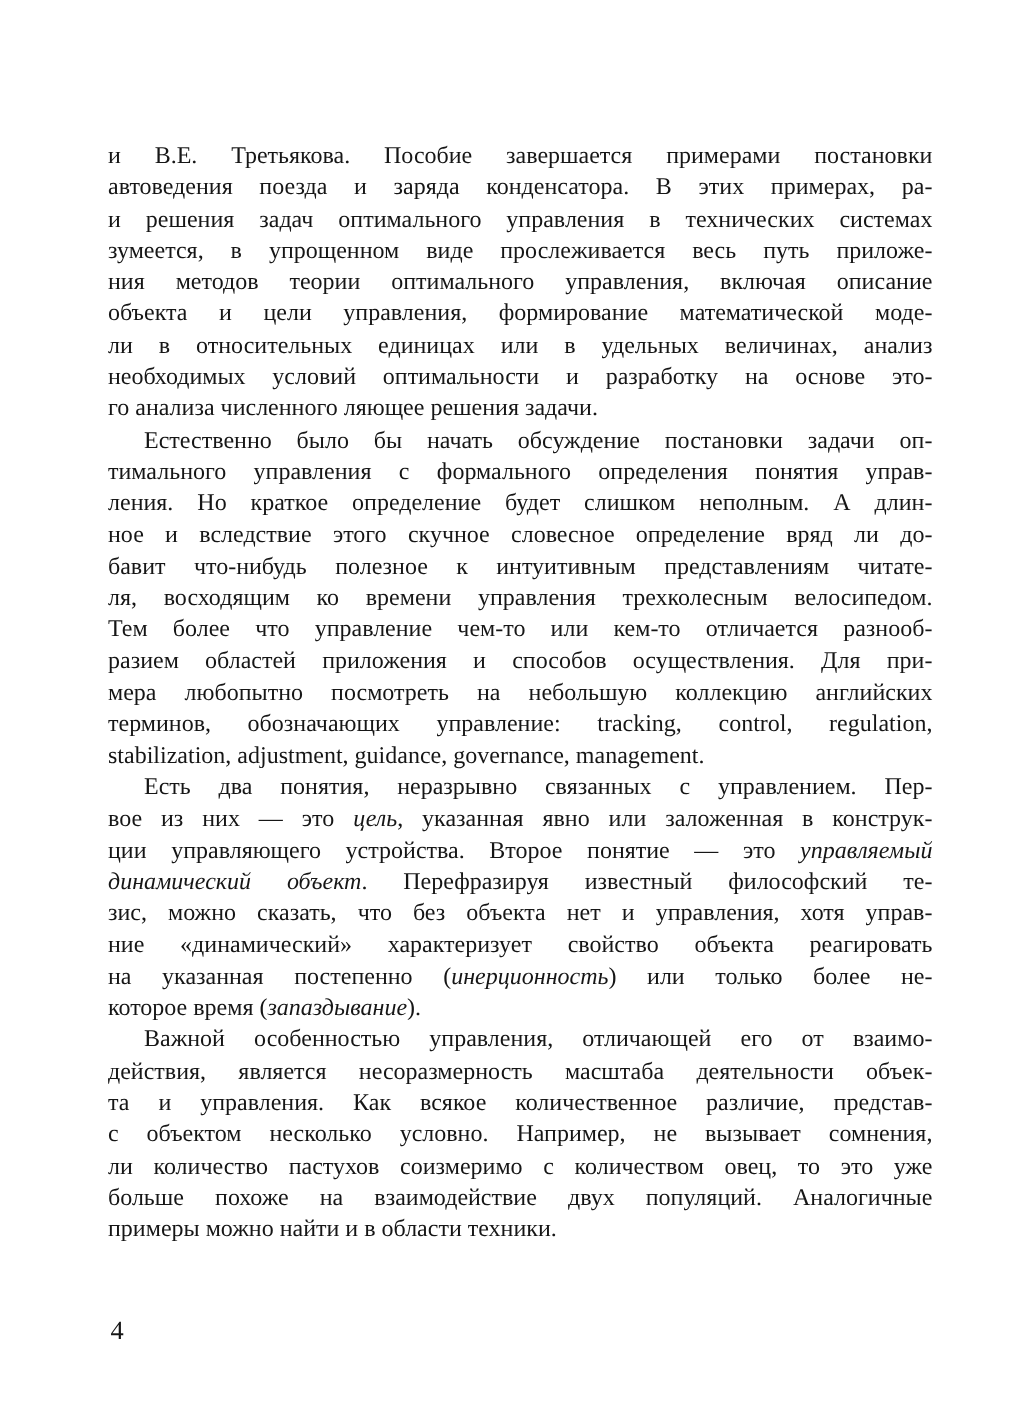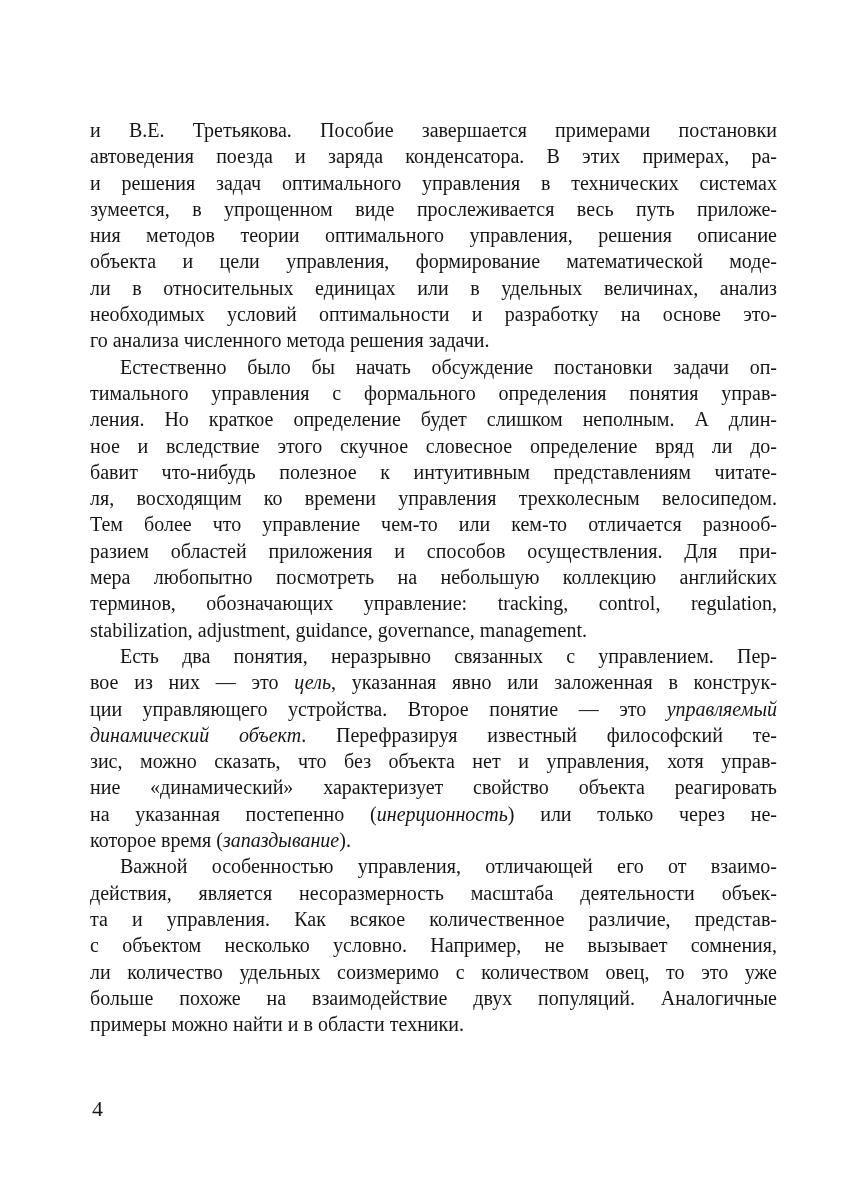--- a/index.html
+++ b/index.html
@@ -50,25 +50,25 @@
 </head>
 <body>
 
 <div class="book-page">
   <div class="page-text">
       <div class="para">
         <div class="line"><span>и В.Е. Третьякова. Пособие завершается примерами постановки</span></div>
         <div class="line"><span>автоведения поезда и заряда конденсатора. В этих примерах, ра-</span></div>
         <div class="line"><span>и решения задач оптимального управления в технических системах</span></div>
         <div class="line"><span>зумеется, в упрощенном виде прослеживается весь путь приложе-</span></div>
-        <div class="line"><span>ния методов теории оптимального управления, решения описание</span></div>
+        <div class="line"><span>ния методов теории оптимального управления, включая описание</span></div>
         <div class="line"><span>объекта и цели управления, формирование математической моде-</span></div>
         <div class="line"><span>ли в относительных единицах или в удельных величинах, анализ</span></div>
         <div class="line"><span>необходимых условий оптимальности и разработку на основе это-</span></div>
-        <div class="line last"><span>го анализа численного метода решения задачи.</span></div>
+        <div class="line last"><span>го анализа численного ляющее решения задачи.</span></div>
       </div>
       <div class="para">
         <div class="line first"><span>Естественно было бы начать обсуждение постановки задачи оп-</span></div>
         <div class="line"><span>тимального управления с формального определения понятия управ-</span></div>
         <div class="line"><span>ления. Но краткое определение будет слишком неполным. А длин-</span></div>
         <div class="line"><span>ное и вследствие этого скучное словесное определение вряд ли до-</span></div>
         <div class="line"><span>бавит что-нибудь полезное к интуитивным представлениям читате-</span></div>
         <div class="line"><span>ля, восходящим ко времени управления трехколесным велосипедом.</span></div>
         <div class="line"><span>Тем более что управление чем-то или кем-то отличается разнооб-</span></div>
         <div class="line"><span>разием областей приложения и способов осуществления. Для при-</span></div>
@@ -76,27 +76,27 @@
         <div class="line"><span>терминов, обозначающих управление: tracking, control, regulation,</span></div>
         <div class="line last"><span>stabilization, adjustment, guidance, governance, management.</span></div>
       </div>
       <div class="para">
         <div class="line first"><span>Есть два понятия, неразрывно связанных с управлением. Пер-</span></div>
         <div class="line"><span>вое из них — это </span><span class="it">цель</span><span>, указанная явно или заложенная в конструк-</span></div>
         <div class="line"><span>ции управляющего устройства. Второе понятие — это </span><span class="it">управляемый</span></div>
         <div class="line"><span class="it">динамический объект</span><span>. Перефразируя известный философский те-</span></div>
         <div class="line"><span>зис, можно сказать, что без объекта нет и управления, хотя управ-</span></div>
         <div class="line"><span>ние «динамический» характеризует свойство объекта реагировать</span></div>
-        <div class="line"><span>на указанная постепенно (</span><span class="it">инерционность</span><span>) или только через не-</span></div>
+        <div class="line"><span>на указанная постепенно (</span><span class="it">инерционность</span><span>) или только более не-</span></div>
         <div class="line last"><span>которое время (</span><span class="it">запаздывание</span><span>).</span></div>
       </div>
       <div class="para">
         <div class="line first"><span>Важной особенностью управления, отличающей его от взаимо-</span></div>
         <div class="line"><span>действия, является несоразмерность масштаба деятельности объек-</span></div>
         <div class="line"><span>та и управления. Как всякое количественное различие, представ-</span></div>
         <div class="line"><span>с объектом несколько условно. Например, не вызывает сомнения,</span></div>
-        <div class="line"><span>ли количество удельных соизмеримо с количеством овец, то это уже</span></div>
+        <div class="line"><span>ли количество пастухов соизмеримо с количеством овец, то это уже</span></div>
         <div class="line"><span>больше похоже на взаимодействие двух популяций. Аналогичные</span></div>
         <div class="line last"><span>примеры можно найти и в области техники.</span></div>
       </div>
     </div>
   <div class="page-number">4</div>
 </div>
 
 </body></html>

